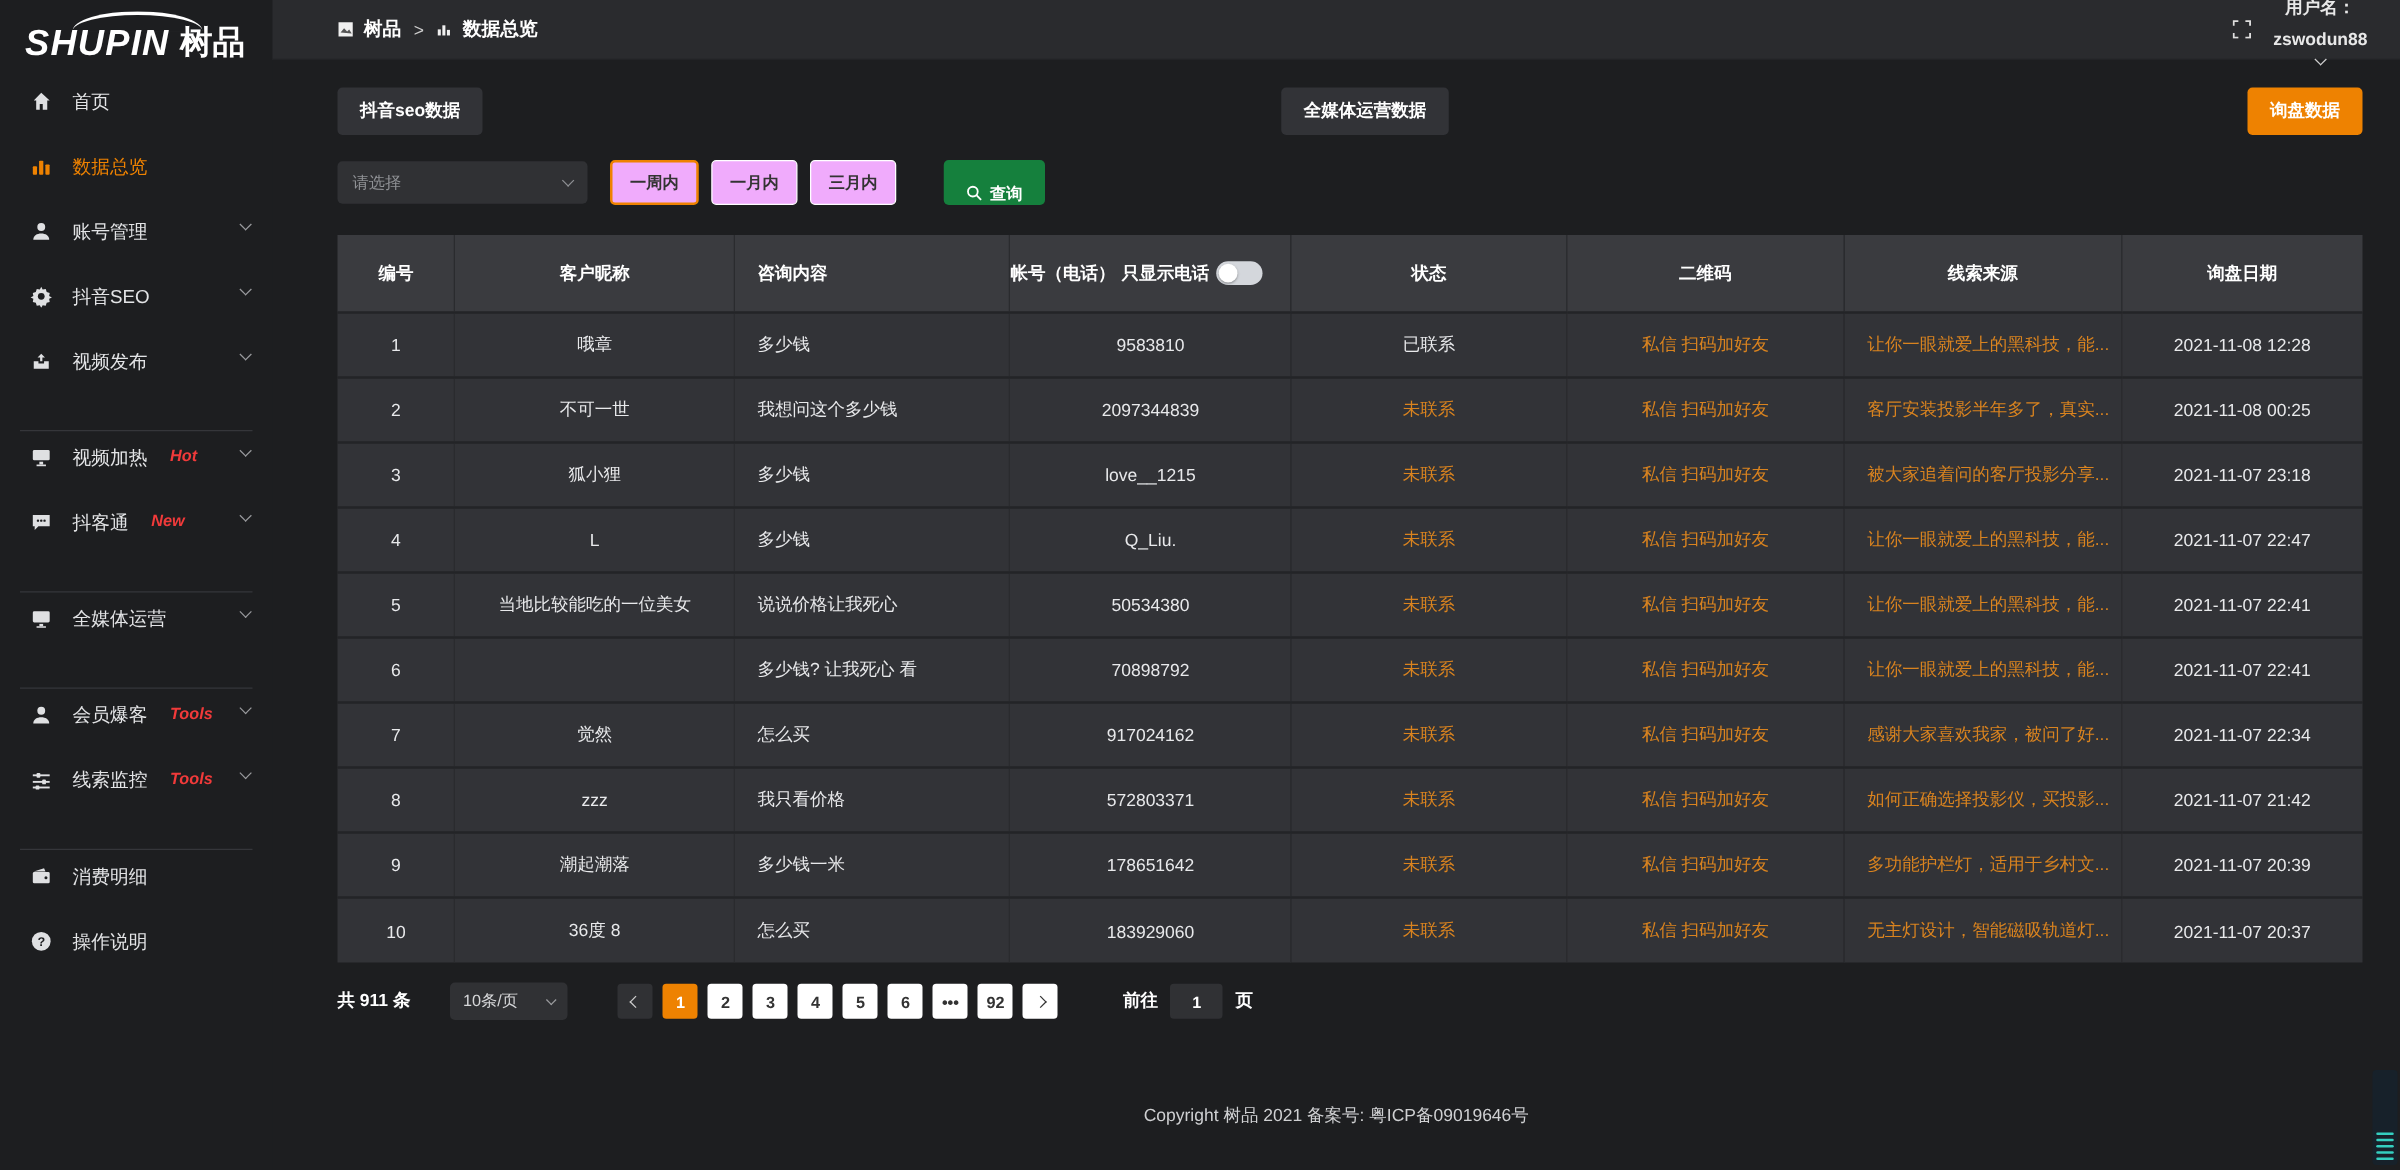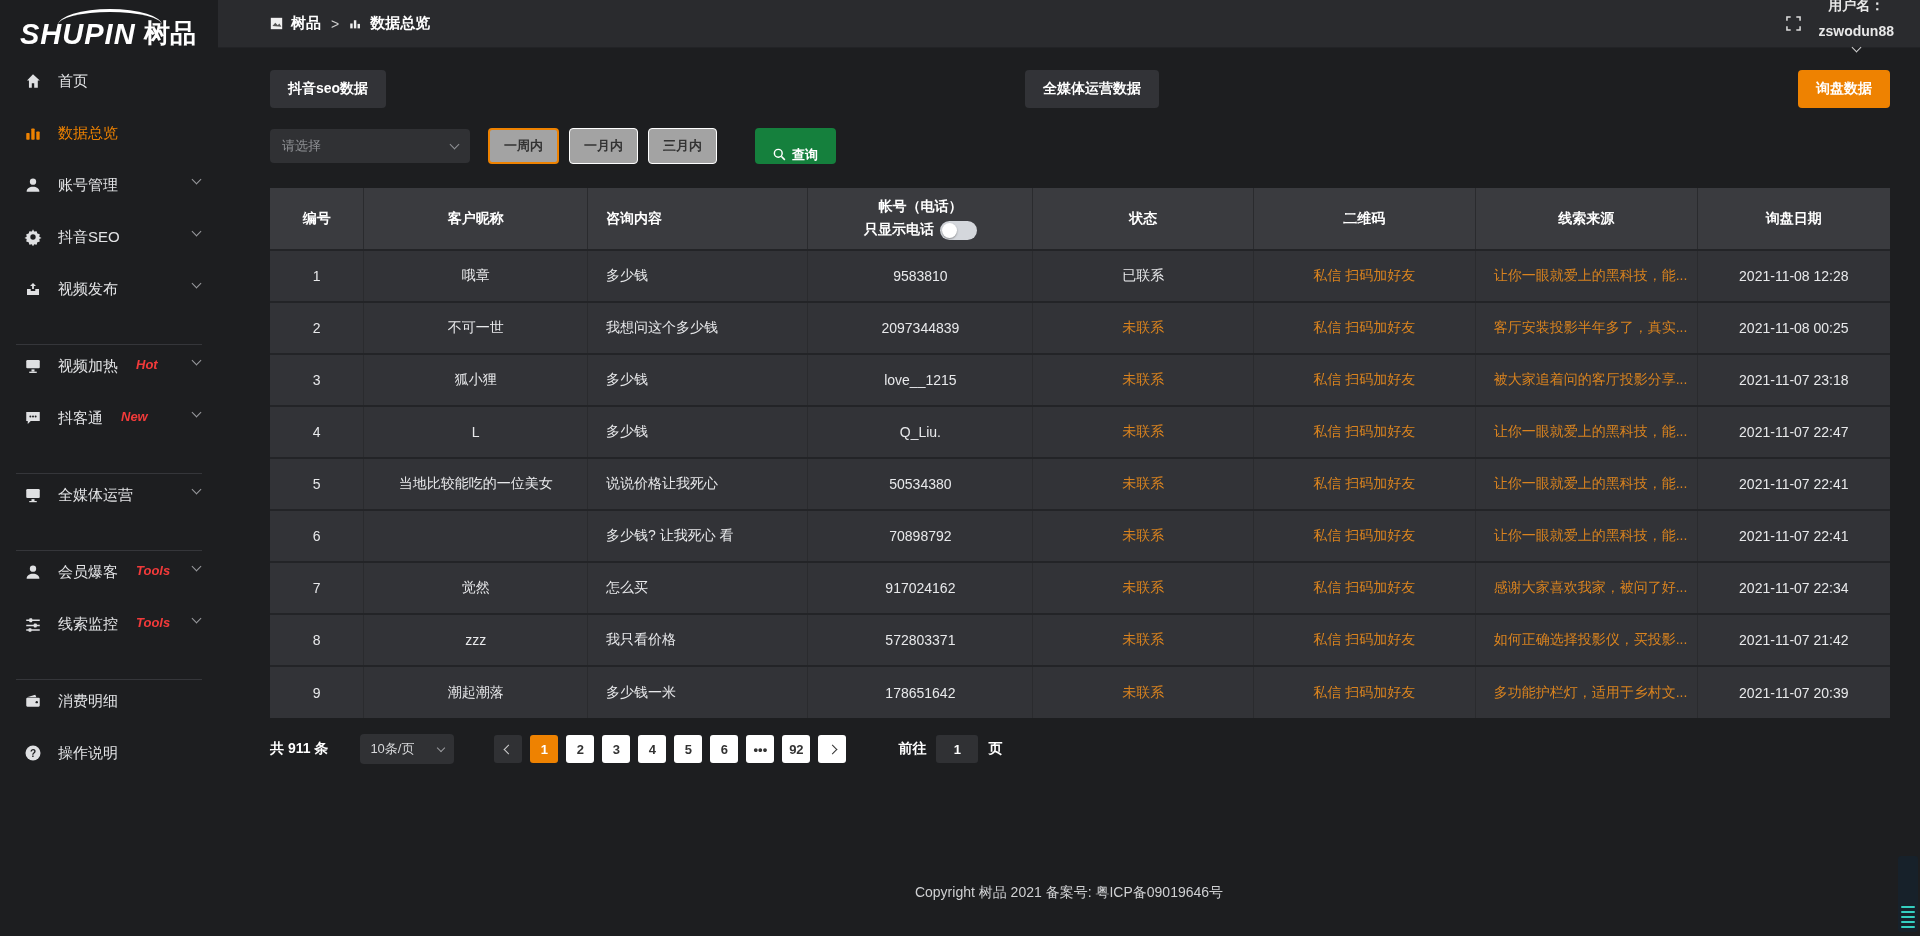--- a/index.html
+++ b/index.html
@@ -41,33 +41,33 @@
   
   .tabs { display:flex; gap:10px;justify-content:space-between; }
   .tab-btn { height:38px; padding:0 18px; background:#323337; color:#fff; border:none; border-radius:4px; font-size:14px; font-weight:700; cursor:pointer; font-family:inherit; }
   .tab-btn.active { background:#ee8201; }
 
   
   .filters { display:flex; align-items:center; margin-top:20px; gap:10px; }
   .select { width:200px; height:34px; background:#303134; border-radius:4px; color:#8f9195; font-size:13px; display:flex; align-items:center; padding:0 12px; cursor:pointer; }
   .select .sel-caret { margin-left:auto; width:7px; height:7px; border-right:1.6px solid #8f9195; border-bottom:1.6px solid #8f9195; transform:rotate(45deg); margin-top:-3px; }
   .period-group { display:flex; gap:10px; margin-left:8px; }
-  .period-btn { height:36px; padding:0 14px; background:#a3a3a3; color:#333; border:1px solid #fff; border-radius:4px; font-size:13px; font-weight:700; cursor:pointer; font-family:inherit; }
+  .period-btn { height:36px; padding:0 14px; background:#f0abfc; color:#333; border:1px solid #fff; border-radius:4px; font-size:13px; font-weight:700; cursor:pointer; font-family:inherit; }
   .period-btn.active { border:2px solid #ee8201; }
   .search-btn { height:36px; margin-left:28px; padding:0 18px; background:#15803d; color:#fff; border:none; border-radius:4px; font-size:13px; font-weight:700; display:flex; align-items:flex-end; gap:6px; cursor:pointer; font-family:inherit; }
 
   
   .table-wrap { margin-top:24px; }
   table { width:100%; border-collapse:collapse; table-layout:fixed; }
   thead th { background:#3a3b3f; color:#fff; font-size:14px; font-weight:700; height:62px; border-right:1px solid #2a2b2e; vertical-align:middle; }
   tbody td { background:#323337; color:#e8e9eb; font-size:14px; height:52px; border-right:1px solid #2a2b2e; border-top:2px solid #232427; text-align:center; vertical-align:middle; }
   thead th:last-child, tbody td:last-child { border-right:none; }
   th.al, td.al { text-align:left; padding-left:18px; }
   td.orange, .orange { color:#d9831f; }
-  .th-phone { display:flex; flex-direction:column; align-items:center; gap:5px; }
+  .th-phone { display:flex; flex-direction:row; align-items:center; gap:5px; }
   .th-phone-sub { display:flex; align-items:center; gap:6px; font-weight:700; }
   .toggle { width:37px; height:19px; background:#d4d7dc; border-radius:10px; position:relative; cursor:pointer; }
   .toggle::after { content:""; position:absolute; left:2px; top:2px; width:15px; height:15px; border-radius:50%; background:#fff; box-shadow:0 1px 2px rgba(0,0,0,.35); }
 
   
   .pager { display:flex; align-items:center; margin-top:16px; gap:24px; color:#fff; font-size:14px; }
   .pager-total { margin-right:8px; font-weight:700; }
   .size-select { width:94px; height:30px; background:#303134; border-radius:4px; color:#d6d7d9; font-size:13px; display:flex; align-items:center; padding:0 10px; cursor:pointer; }
   .size-select .sel-caret { margin-left:auto; width:6px; height:6px; border-right:1.5px solid #9a9b9e; border-bottom:1.5px solid #9a9b9e; transform:rotate(45deg); margin-top:-2px; }
   .pg-btn { min-width:28px; height:28px; border:none; border-radius:3px; background:#fff; color:#333; font-size:13px; font-weight:700; cursor:pointer; display:flex; align-items:center; justify-content:center; font-family:inherit; }
@@ -433,20 +433,30 @@
             </tr>
             <tr>
               <td>9</td>
               <td>潮起潮落</td>
               <td class="al">多少钱一米</td>
               <td>178651642</td>
               <td class="orange">未联系</td>
               <td class="orange">私信 扫码加好友</td>
               <td class="al orange">多功能护栏灯，适用于乡村文...</td>
               <td>2021-11-07 20:39</td>
+            </tr>
+            <tr>
+              <td>10</td>
+              <td>36度 8</td>
+              <td class="al">怎么买</td>
+              <td>183929060</td>
+              <td class="orange">未联系</td>
+              <td class="orange">私信 扫码加好友</td>
+              <td class="al orange">无主灯设计，智能磁吸轨道灯...</td>
+              <td>2021-11-07 20:37</td>
             </tr>
           </tbody>
         </table>
       </div>
 
       <div class="pager">
         <span class="pager-total">共 911 条</span>
         <div class="size-select">
           <span>10条/页</span>
           <span class="sel-caret"></span>

